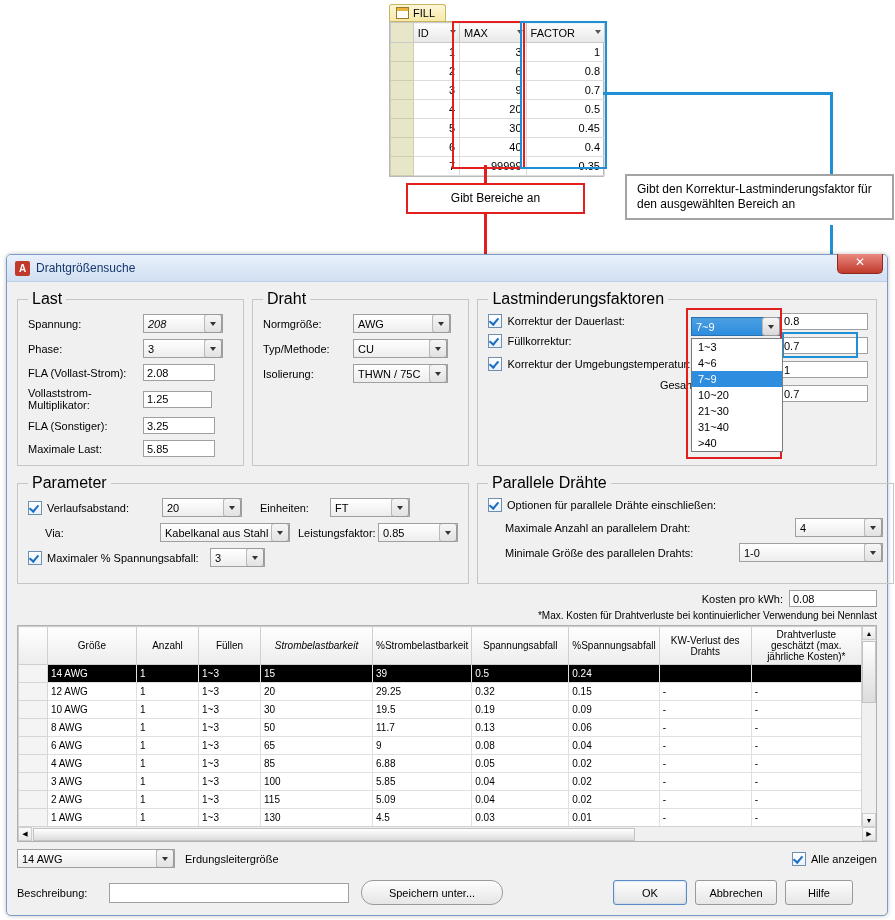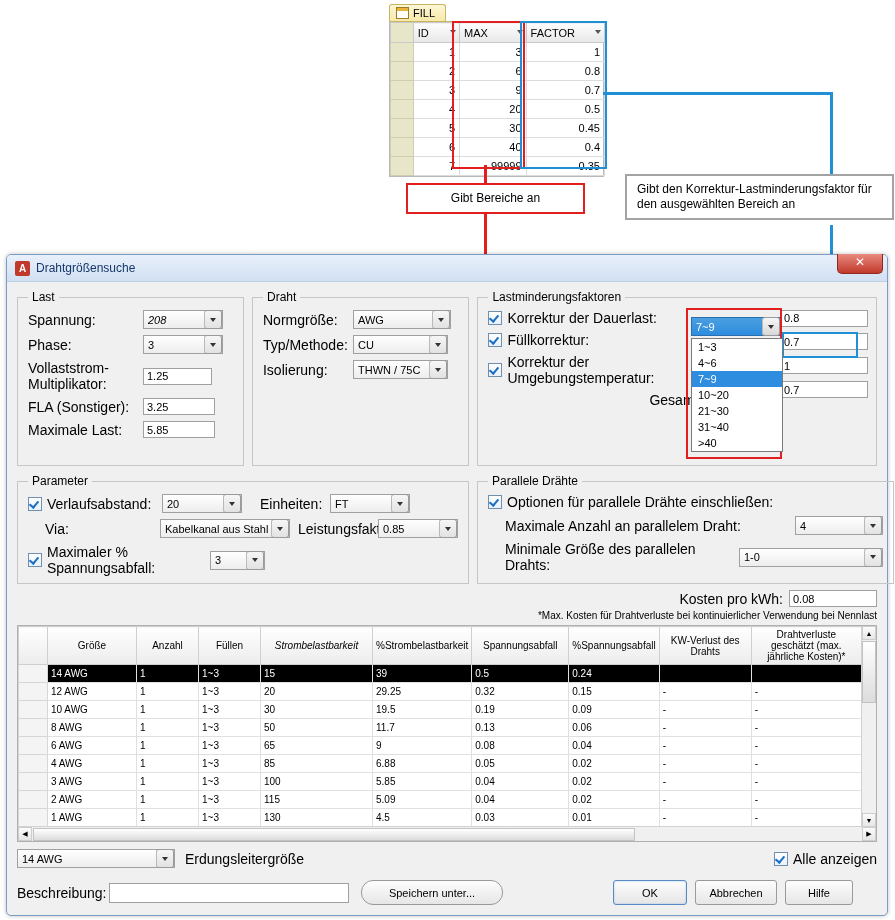--- a/index.html
+++ b/index.html
@@ -31,23 +31,23 @@
 
   
   #dialog{position:absolute;left:6px;top:254px;width:880px;height:660px;border:1px solid #7a9cc6;border-radius:5px;background:#f0f0f0;box-shadow:0 0 4px rgba(0,0,0,.25);}
   .titlebar{height:26px;background:linear-gradient(#e8f0fb,#d2e0f2);border-radius:4px 4px 0 0;border-bottom:1px solid #bcd0e8;display:flex;align-items:center;padding:0 4px;}
   .titlebar .appicon{width:15px;height:15px;margin:0 6px 0 4px;background:#c0392b;color:#fff;font-size:10px;font-weight:bold;text-align:center;line-height:15px;border-radius:2px;}
   .titlebar .ttl{font-size:12px;color:#15386c;}
   .closebtn{margin-left:auto;width:44px;height:19px;border-radius:0 0 5px 5px;background:linear-gradient(#e98a7f,#c0392b);border:1px solid #8e2a1f;border-top:none;color:#fff;font-size:12px;line-height:17px;text-align:center;position:relative;top:-4px;}
 
   .body{padding:8px 10px;}
   fieldset{border:1px solid #c6c6c6;margin:0;padding:6px 10px 10px 10px;position:relative;}
-  legend{font-size:12px;padding:0 4px;}
+  legend{font-size:16px;padding:0 4px;}
   .row{display:flex;align-items:center;margin-bottom:6px;}
-  .lbl{font-size:14px;}
+  .lbl{font-size:11px;}
   input.txt, .combo{font-family:"Liberation Sans",sans-serif;font-size:11px;}
   input.txt{height:17px;border:1px solid #a0a0a0;background:#fff;padding:0 3px;box-sizing:border-box;}
   .combo{height:19px;border:1px solid #a0a0a0;background:linear-gradient(#ffffff,#ededed);box-sizing:border-box;display:flex;align-items:center;padding:0 0 0 4px;position:relative;}
   .combo span{flex:1;overflow:hidden;white-space:nowrap;}
   .combo .btn{width:16px;height:100%;border-left:1px solid #b9b9b9;background:linear-gradient(#f6f6f6,#e2e2e2);display:flex;align-items:center;justify-content:center;}
   .combo .btn:after{content:"";width:0;height:0;border-left:3px solid transparent;border-right:3px solid transparent;border-top:4px solid #333;}
   .chk{width:12px;height:12px;border:1px solid #6f8fb0;background:linear-gradient(#ffffff,#e9f1fb);display:inline-block;margin-right:5px;position:relative;flex:none;}
   .chk.on:after{content:"";position:absolute;left:2px;top:1px;width:4px;height:7px;border:solid #1d6fc2;border-width:0 2px 2px 0;transform:rotate(40deg);}
 
   
@@ -172,20 +172,24 @@
               <span>208</span>
               <i class="btn"></i>
             </div>
           </div>
         <div class="row">
             <div class="lbl" style="width:115px;">Phase:</div>
           <div class="combo" style="width:80px;">
               <span>3</span>
               <i class="btn"></i>
             </div>
+          </div>
+        <div class="row">
+            <div class="lbl" style="width:115px;">FLA (Vollast-Strom):</div>
+          <input class="txt" style="width: 72px;" value="2.08">
           </div>
         <div class="row">
             <div class="lbl" style="width:115px;">Vollaststrom-Multiplikator:</div>
           <input class="txt" style="width: 69px;" value="1.25">
           </div>
         <div class="row">
             <div class="lbl" style="width:115px;">FLA (Sonstiger):</div>
           <input class="txt" style="width: 72px;" value="3.25">
           </div>
         <div class="row">

